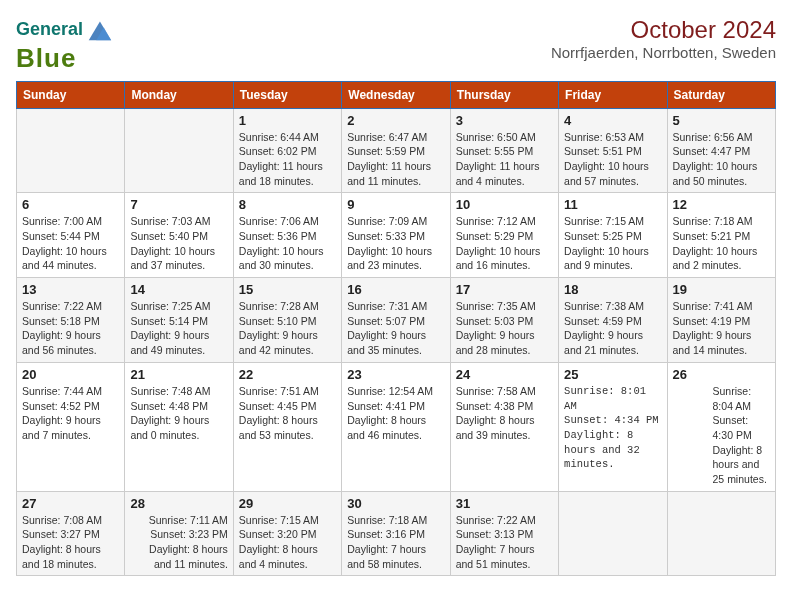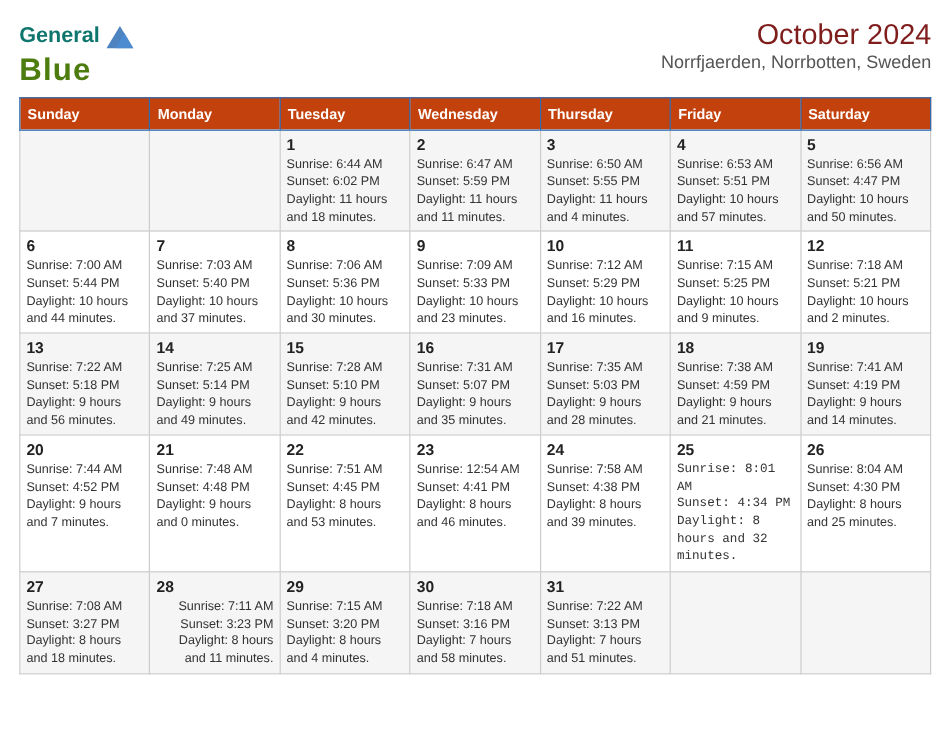--- a/index.html
+++ b/index.html
@@ -278,21 +278,21 @@
 Daylight: 8 hours and 39 minutes.</div>
         </td>
         <td>
           <span class="day-number">25</span>
           <div class="day-info" style="white-space: pre-line; font-family: Liberation Mono, monospace;">Sunrise: 8:01 AM
 Sunset: 4:34 PM
 Daylight: 8 hours and 32 minutes.</div>
         </td>
         <td>
           <span class="day-number">26</span>
-          <div class="day-info" style="white-space: pre-line;">Sunrise: 8:04 AM
+          <div class="day-info" style="white-space: pre-line; margin-left: 40px;">Sunrise: 8:04 AM
 Sunset: 4:30 PM
 Daylight: 8 hours and 25 minutes.</div>
         </td>
       </tr>
       <tr>
         <td>
           <span class="day-number">27</span>
           <div class="day-info" style="white-space: pre-line;">Sunrise: 7:08 AM
 Sunset: 3:27 PM
 Daylight: 8 hours and 18 minutes.</div>

